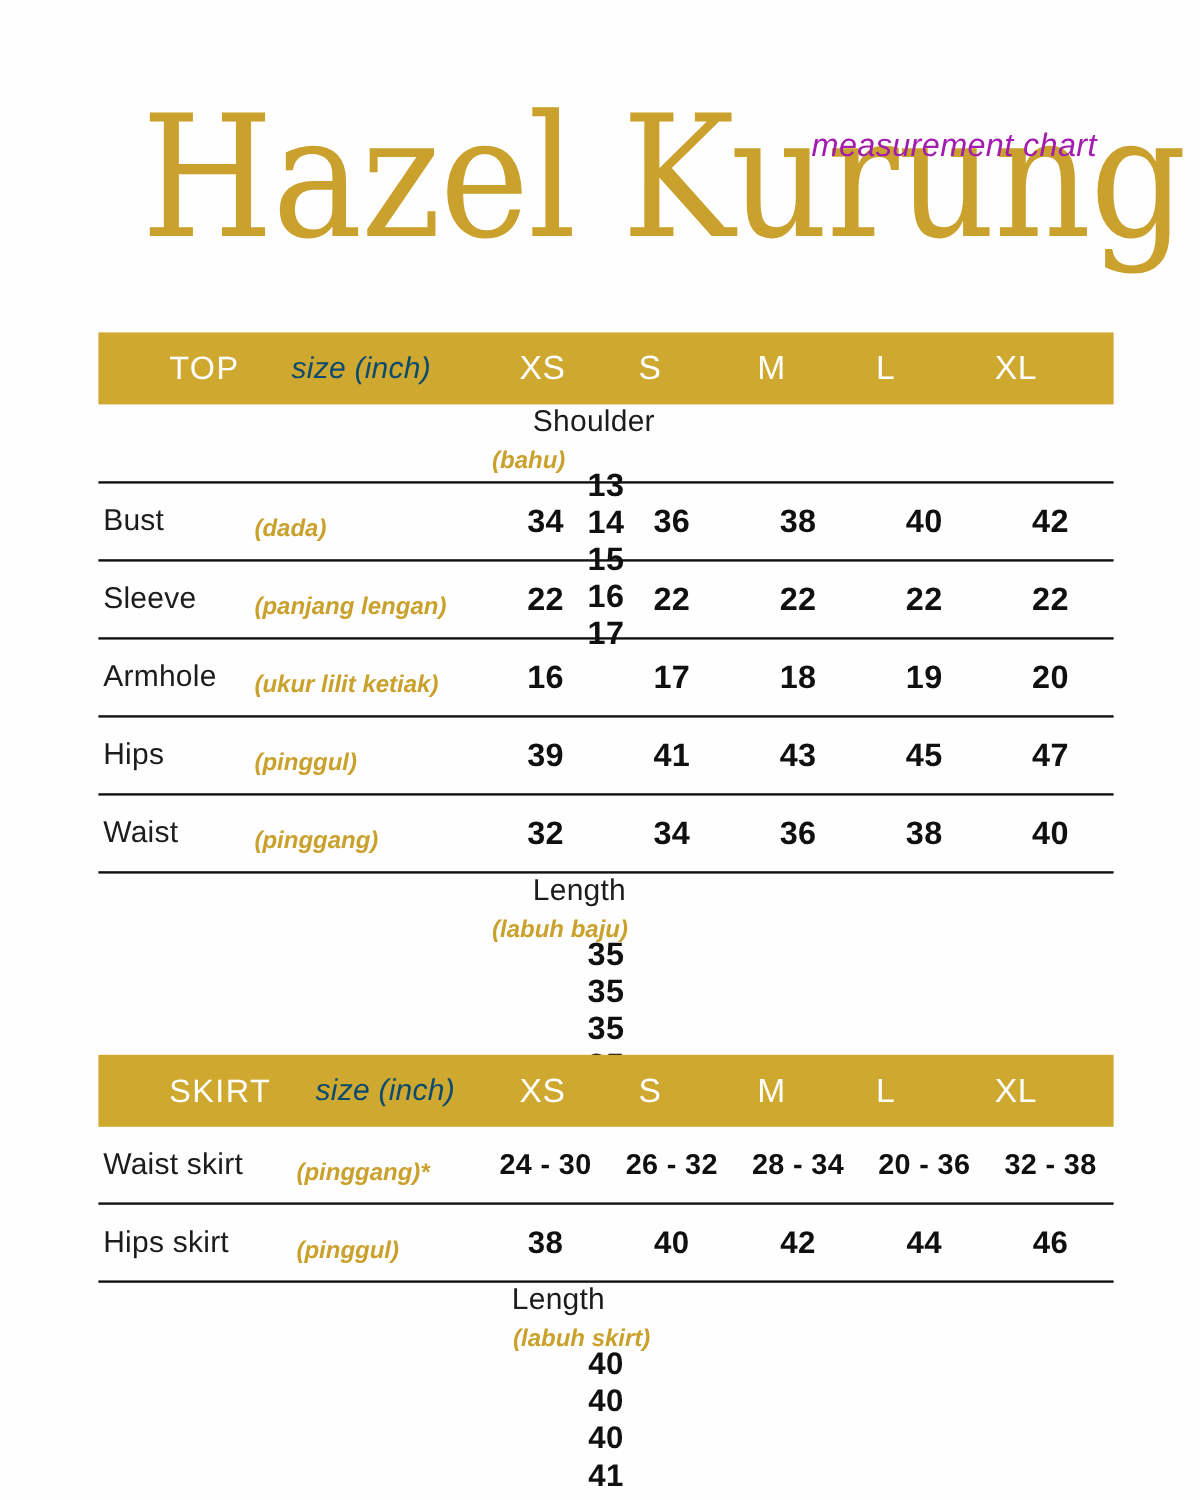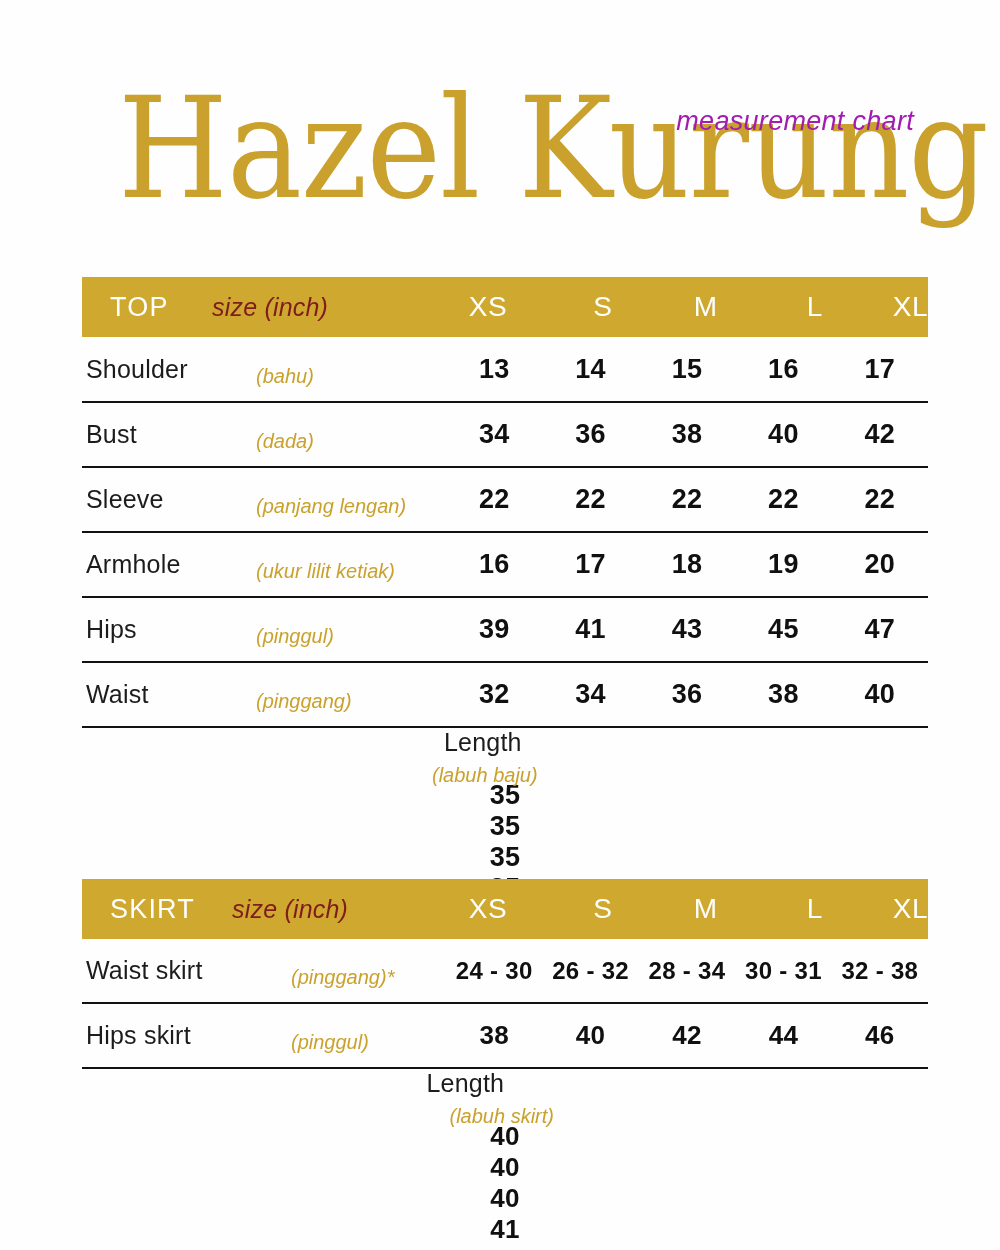--- a/index.html
+++ b/index.html
@@ -74,33 +74,34 @@
   }
   .thead .c-label {
     width: 130px;
     padding-left: 28px;
     box-sizing: border-box;
     font-size: 27px;
     font-weight: 400;
     letter-spacing: 1.2px;
     color: #ffffff;
     white-space: nowrap;
+    margin-left: 31px;
   }
   .thead .c-sub {
     width: 190px;
     font-size: 25px;
     font-style: italic;
     font-weight: 400;
     letter-spacing: 0.2px;
-    color: #7f1d1d;
+    color: #0c4a6e;
     white-space: nowrap;
   }
   .thead .c-size {
     flex: 1;
-    text-align: right;
+    text-align: left;
     font-size: 28px;
     font-weight: 400;
     letter-spacing: 0.5px;
     color: #ffffff;
   }
 
   .trow {
     display: flex;
     align-items: center;
     height: 65px;
@@ -117,47 +118,46 @@
     font-weight: 400;
     letter-spacing: 0.2px;
     color: #1c1c1c;
     white-space: nowrap;
   }
   .trow .c-sub {
     width: 190px;
     box-sizing: border-box;
     font-size: 20px;
     font-style: italic;
-    font-weight: 400;
+    font-weight: 700;
     color: #c9a12c;
     white-space: nowrap;
     position: relative;
     top: 7px;
-    margin-left: 44px;
   }
   .trow .c-val {
     flex: 1;
     text-align: center;
     font-size: 27px;
     font-weight: 700;
     letter-spacing: 0.3px;
     color: #101010;
     white-space: nowrap;
   }
 
   
   #skirt-table .trow .c-label { width: 165px; }
   #skirt-table .trow .c-sub { width: 155px; }
   #skirt-table .thead .c-label { width: 150px; }
   #skirt-table .thead .c-sub { width: 170px; }
   #skirt-table .trow .c-val { font-size: 26px; }
   #skirt-table .trow.range .c-val { font-size: 24px; }
 
   
-  #top-table .trow:nth-child(2) { height: 66px; }
+  #top-table .trow:nth-child(2) { height: 66px; flex-direction: column; }
 
   .footnote {
     position: absolute;
     left: 0;
     top: 1176px;
     width: 1000px;
     text-align: center;
     font-size: 21px;
     font-weight: 400;
     letter-spacing: 0.1px;
@@ -267,21 +267,21 @@
       <div class="c-size">L</div>
       <div class="c-size">XL</div>
     </div>
 
     <div class="trow range">
       <div class="c-label">Waist skirt</div>
       <div class="c-sub">(pinggang)*</div>
       <div class="c-val">24 - 30</div>
       <div class="c-val">26 - 32</div>
       <div class="c-val">28 - 34</div>
-      <div class="c-val">30 - 31</div>
+      <div class="c-val">20 - 36</div>
       <div class="c-val">32 - 38</div>
     </div>
 
     <div class="trow">
       <div class="c-label">Hips skirt</div>
       <div class="c-sub">(pinggul)</div>
       <div class="c-val">38</div>
       <div class="c-val">40</div>
       <div class="c-val">42</div>
       <div class="c-val">44</div>

